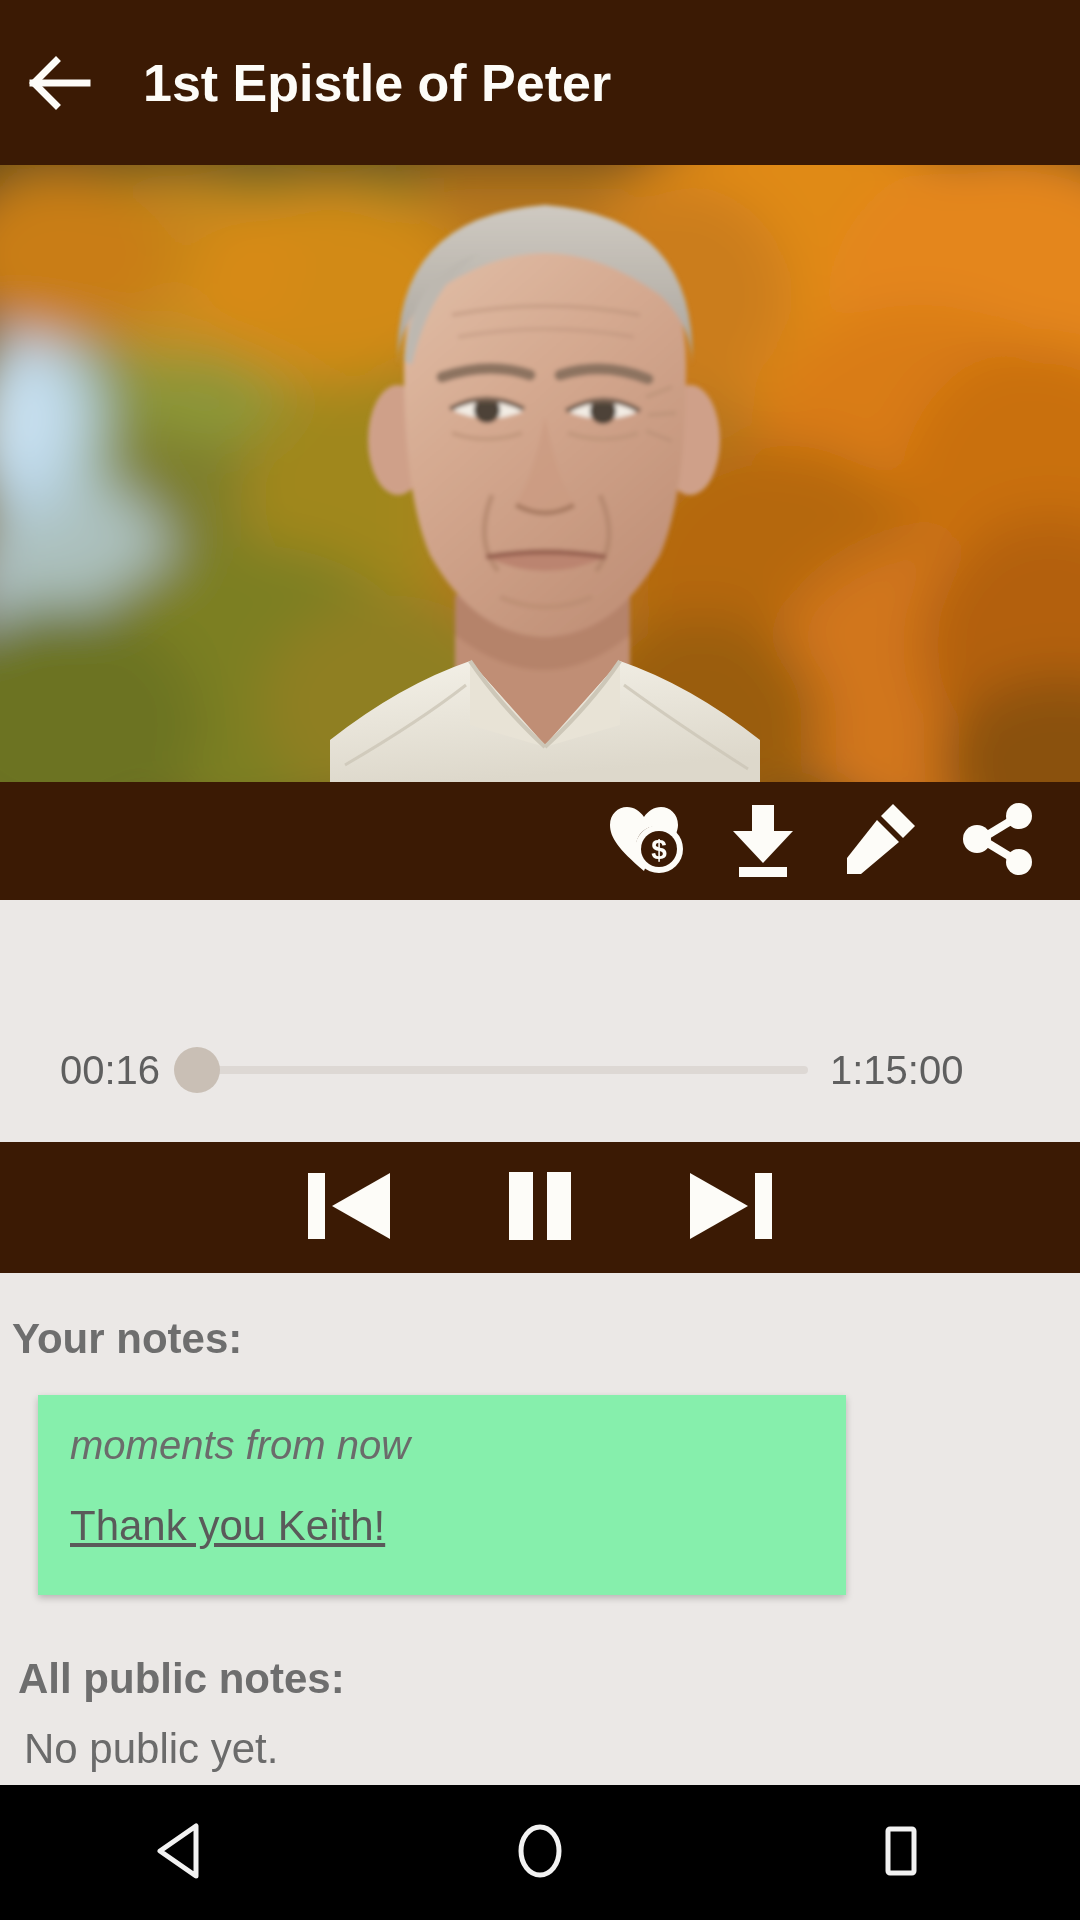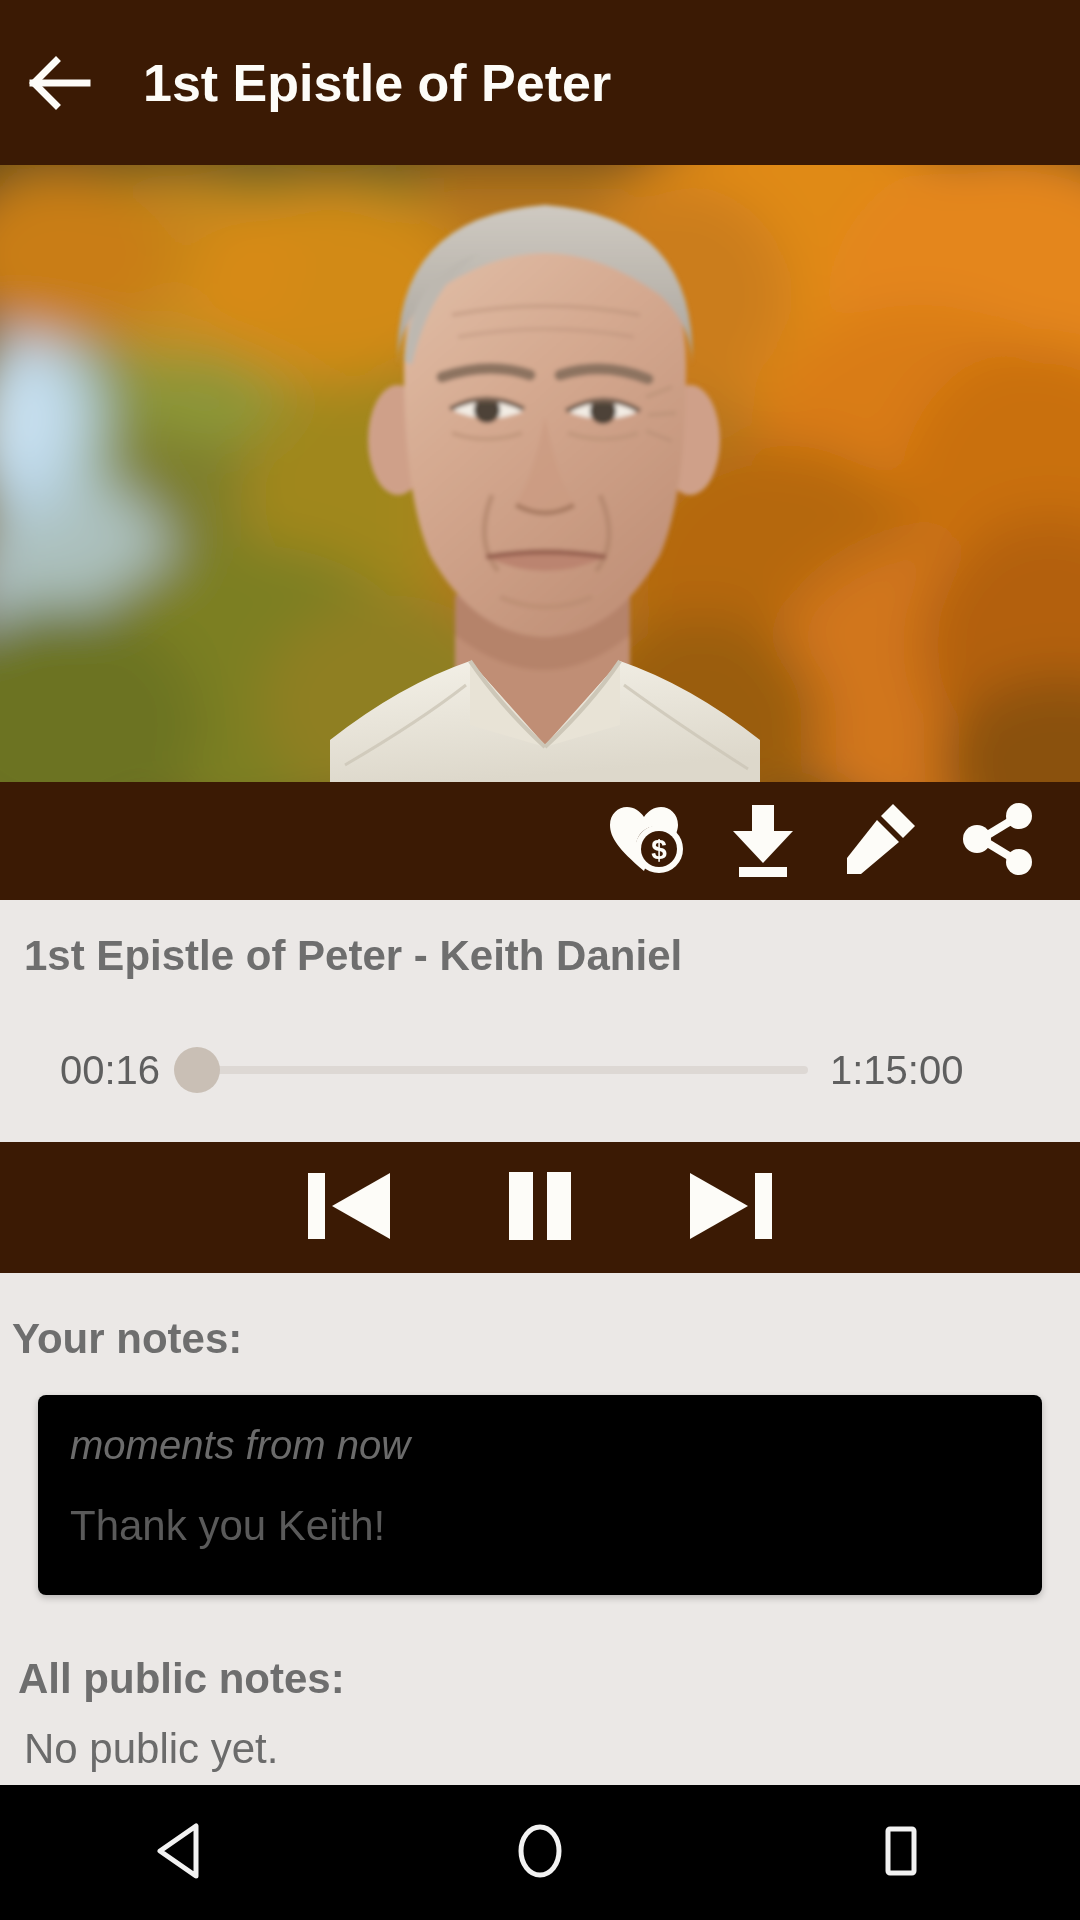--- a/index.html
+++ b/index.html
@@ -114,34 +114,35 @@
     background:#ebe8e6;
   }
   .section-head{
     font-size:42px; font-weight:bold; color:#6e6e6e;
     padding-left:12px;
   }
   .your-notes-head{ position:absolute; left:0; top:42px; }
 
   .note-card{
     position:absolute; left:38px; top:1395px;
-    width:1004px; height:200px;
-    background:#000000;
-    border-radius:8px;
+    width:808px; height:200px;
+    background:#86efac;
+    border-radius:0;
     box-shadow:0 3px 7px rgba(0,0,0,0.22);
     padding:30px 32px 0 32px;
   }
   .note-stamp{
     font-size:40px; font-style:italic; color:#6b6b6b;
     line-height:1.0;
   }
   .note-body{
     margin-top:40px;
     font-size:42px; color:#5a5a5a;
     line-height:1.0;
+    text-decoration:underline;
   }
 
   .public-head{ position:absolute; left:6px; top:1655px; }
   .public-empty{
     position:absolute; left:24px; top:1725px;
     font-size:42px; color:#6b6b6b;
   }
 
   
   .navbar{
@@ -320,21 +321,20 @@
           <circle cx="58" cy="13" r="13" fill="#fdfcf8"></circle>
           <circle cx="16" cy="36" r="14" fill="#fdfcf8"></circle>
           <circle cx="58" cy="59" r="13" fill="#fdfcf8"></circle>
         </svg>
       </span>
     </div>
 
   </div>
 
   <div class="nowplaying">
-    <div class="track-title">1st Epistle of Peter - Keith Daniel</div>
 
     <div class="seekrow">
       <div class="time-cur">00:16</div>
       <div class="seek-wrap">
         <div class="seek-track"></div>
         <div class="seek-fill"></div>
         <div class="seek-thumb"></div>
       </div>
       <div class="time-total">1:15:00</div>
     </div>

